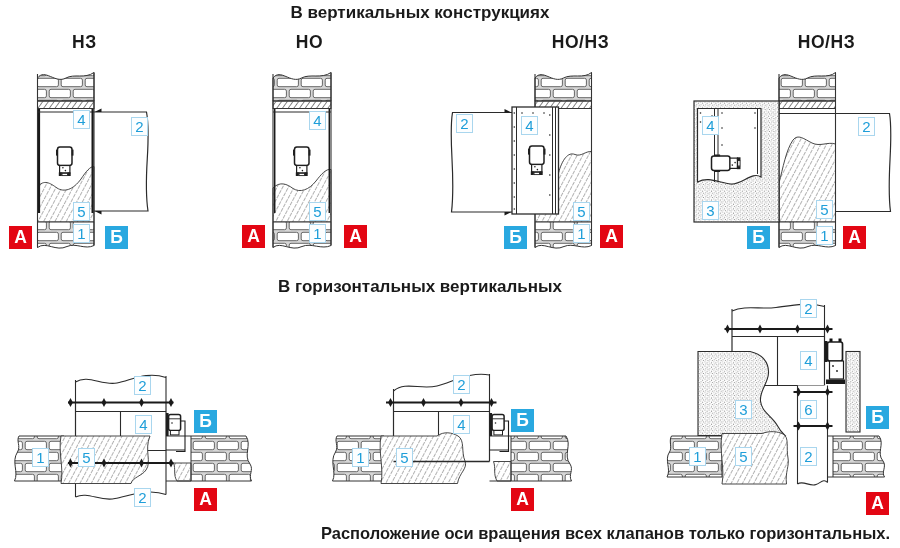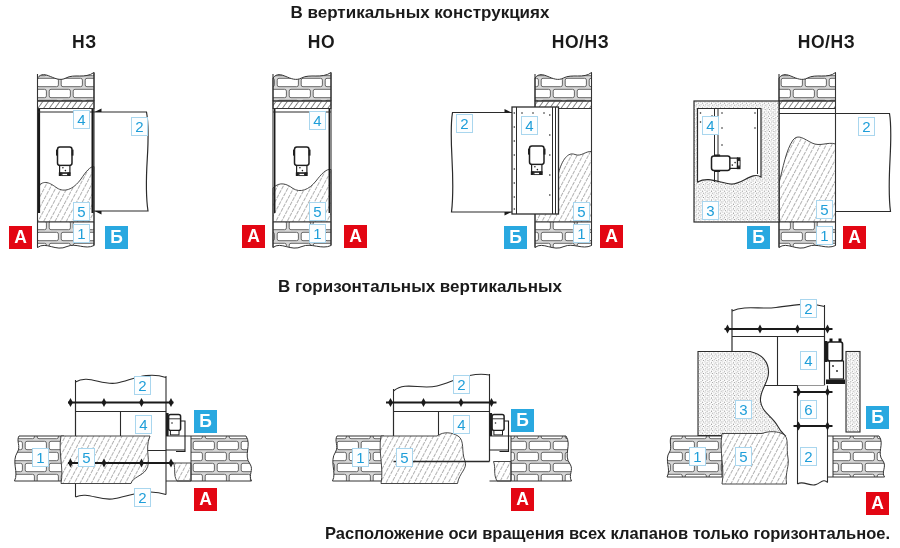--- a/index.html
+++ b/index.html
@@ -305,21 +305,21 @@
 
   <path d="M 722,433.5 H 762 C 770,430.5 778,431.5 783,434 C 789.5,437 786,448 788,458 C 789.5,466 785,472 786.5,484 L 722,484 C 725,468 719,452 722,433.5 Z" fill="#fff"></path>
   <path d="M 722,433.5 H 762 C 770,430.5 778,431.5 783,434 C 789.5,437 786,448 788,458 C 789.5,466 785,472 786.5,484 L 722,484 C 725,468 719,452 722,433.5 Z" fill="url(#hatch)" stroke="#333" stroke-width="0.9"></path>
 </g>
 </svg>
 
 <div class="title" style="left:0;width:840px;top:3px">В вертикальных конструкциях</div>
 <div class="title" style="left:0;width:840px;top:277px">В горизонтальных вертикальных</div>
 
 <div class="typ" style="left:65px;top:34px">НЗ</div>
-<div class="typ" style="left:302px;top:34px">НО</div>
+<div class="typ" style="left:290px;top:34px">НО</div>
 <div class="typ" style="left:561px;top:34px">НО/НЗ</div>
 <div class="typ" style="left:807px;top:34px">НО/НЗ</div>
 
 <div class="badge num" style="left:73px;top:110px">4</div>
 <div class="badge num" style="left:131px;top:117px">2</div>
 <div class="badge num" style="left:73px;top:202px">5</div>
 <div class="badge num" style="left:73px;top:224px">1</div>
 <div class="badge letter red" style="left:9px;top:226px">А</div>
 <div class="badge letter blue" style="left:105px;top:226px">Б</div>
 
@@ -362,15 +362,15 @@
 <div class="badge num" style="left:800px;top:299px">2</div>
 <div class="badge num" style="left:800px;top:351px">4</div>
 <div class="badge num" style="left:735px;top:400px">3</div>
 <div class="badge num" style="left:800px;top:400px">6</div>
 <div class="badge num" style="left:689px;top:447px">1</div>
 <div class="badge num" style="left:735px;top:447px">5</div>
 <div class="badge num" style="left:800px;top:447px">2</div>
 <div class="badge letter blue" style="left:866px;top:406px">Б</div>
 <div class="badge letter red" style="left:866px;top:492px">А</div>
 
-<div class="note">Расположение оси вращения всех клапанов только горизонтальное.</div>
+<div class="note">Расположение оси вращения всех клапанов только горизонтальных.</div>
 
 </div>
 
 </body></html>

